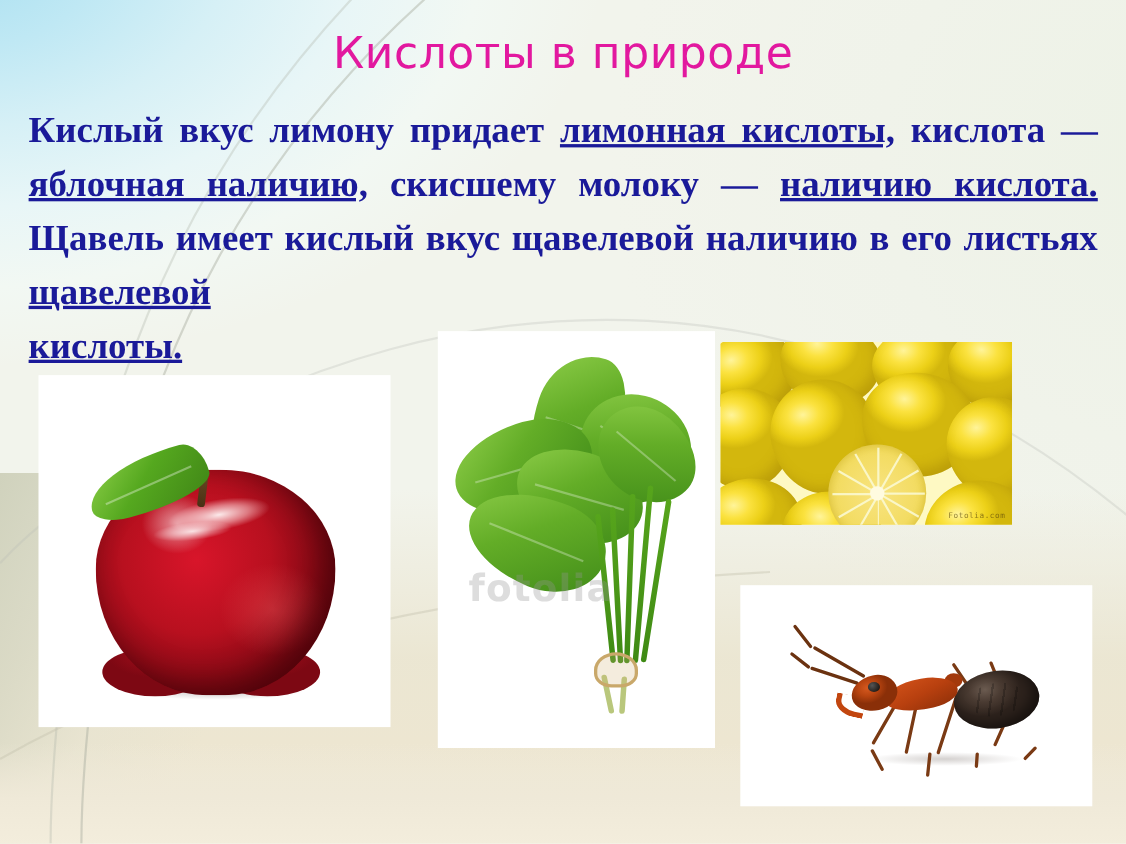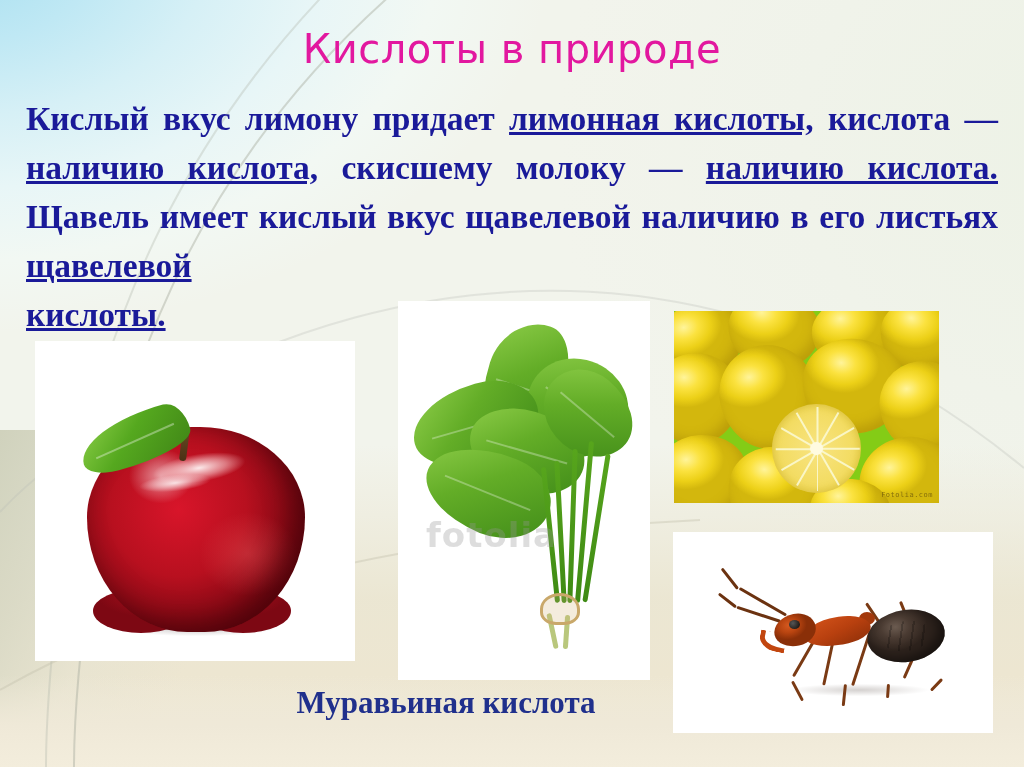--- a/index.html
+++ b/index.html
@@ -212,21 +212,21 @@
     color: rgba(150,150,150,0.32);
     font-family: "DejaVu Sans", "Liberation Sans", sans-serif;
     font-size: 34px;
     font-weight: bold;
     letter-spacing: 1px;
     white-space: nowrap;
     margin-top: 36px;
   }
 
   
-  #pic-lemons { left: 674px; top: 311px; width: 265px; height: 192px; background: #84cc16; }
+  #pic-lemons { left: 655px; top: 311px; width: 265px; height: 166px; background: #fef9c3; }
   .lemon {
     position: absolute;
     background:
       radial-gradient(38px 30px at 34% 28%, #fff49a 0%, #fbe23f 38%, #ecd017 72%, #d3b70d 100%);
     border-radius: 50% 50% 50% 50% / 46% 46% 54% 54%;
     box-shadow: inset -5px -5px 12px rgba(140,110,0,0.35);
   }
   .lemon-cut {
     position: absolute;
     left: 98px; top: 93px; width: 89px; height: 89px;
@@ -360,21 +360,21 @@
   <svg class="arcs" width="1024" height="767" viewBox="0 0 1024 767">
     <path d="M 420 -30 C 250 110, 130 300, 92 560 C 78 660, 74 720, 74 767" fill="none" stroke="rgba(168,172,160,0.45)" stroke-width="2"></path>
     <path d="M 348 -30 C 196 120, 96 310, 62 560 C 50 660, 46 720, 46 767" fill="none" stroke="rgba(178,182,172,0.35)" stroke-width="2"></path>
     <path d="M 1024 468 C 760 250, 430 232, 120 420 C 62 454, 24 486, 0 512" fill="none" stroke="rgba(186,190,182,0.30)" stroke-width="2"></path>
     <path d="M 0 690 C 180 588, 420 534, 700 520" fill="none" stroke="rgba(196,192,172,0.40)" stroke-width="2"></path>
   </svg>
 
   <div id="title">Кислоты в природе</div>
 
   <div id="body-text">
-    <span>Кислый вкус лимону придает </span><span class="u">лимонная кислоты,</span><span> кислота — </span><span class="u">наличию кислота,</span><span> скисшему молоку — </span><span class="u">наличию кислота.</span><span> Щавель имеет кислый вкус щавелевой наличию в его листьях </span><span class="u">щавелевой</span>
+    <span>Кислый вкус лимону придает </span><span class="u">лимонная кислоты,</span><span> кислота — </span><span class="u">яблочная наличию,</span><span> скисшему молоку — </span><span class="u">наличию кислота.</span><span> Щавель имеет кислый вкус щавелевой наличию в его листьях </span><span class="u">щавелевой</span>
     <span class="lastline u">кислоты.</span>
   </div>
 
   <div class="pic" id="pic-apple">
     <div class="apple-shadow"></div>
     <div class="apple-lobe"></div>
     <div class="apple-lobe2"></div>
     <div class="apple-body"></div>
     <div class="apple-gloss"></div>
     <div class="apple-gloss2"></div>
@@ -457,16 +457,15 @@
 
     <div class="ant-gaster"></div>
     <div class="ant-petiole"></div>
     <div class="ant-thorax"></div>
     <div class="ant-head"></div>
     <div class="ant-eye"></div>
     <div class="ant-mandible"></div>
   </div>
 
   <div id="caption">
-    <div>Муравьиная кислота</div>
   </div>
 
 </div>
 
 </body></html>

